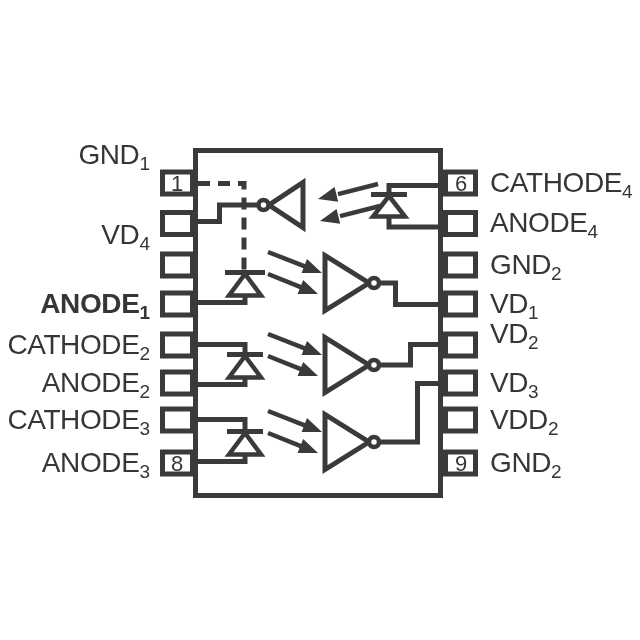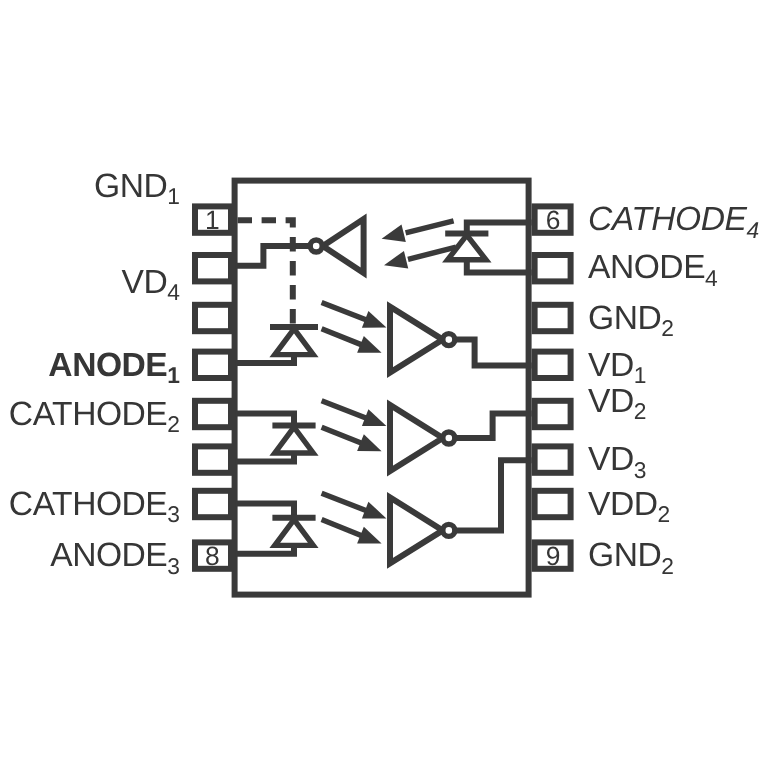--- a/index.html
+++ b/index.html
@@ -138,24 +138,25 @@
 
   <div class="pin-num" style="left:160px;top:170px;"><span>1</span></div>
   <div class="pin-num" style="left:160px;top:450px;"><span>8</span></div>
   <div class="pin-num" style="left:444px;top:170px;"><span>6</span></div>
   <div class="pin-num" style="left:444px;top:450px;"><span>9</span></div>
 
   <div class="pin-label pl-left" style="top:140px;"><span>GND</span><sub>1</sub></div>
   <div class="pin-label pl-left" style="top:220px;"><span>VD</span><sub>4</sub></div>
   <div class="pin-label pl-left" style="top:289px;font-weight:bold;"><span>ANODE</span><sub>1</sub></div>
   <div class="pin-label pl-left" style="top:330px;"><span>CATHODE</span><sub>2</sub></div>
+  <div class="pin-label pl-left" style="top:368px;"><span>ANODE</span><sub>2</sub></div>
   <div class="pin-label pl-left" style="top:405px;"><span>CATHODE</span><sub>3</sub></div>
   <div class="pin-label pl-left" style="top:448px;"><span>ANODE</span><sub>3</sub></div>
 
-  <div class="pin-label pl-right" style="top:168px;font-style:italic;"><span>CATHODE</span><sub>4</sub></div>
+  <div class="pin-label pl-right" style="top:168px;"><span>CATHODE</span><sub>4</sub></div>
   <div class="pin-label pl-right" style="top:208px;"><span>ANODE</span><sub>4</sub></div>
   <div class="pin-label pl-right" style="top:250px;"><span>GND</span><sub>2</sub></div>
   <div class="pin-label pl-right" style="top:289px;"><span>VD</span><sub>1</sub></div>
   <div class="pin-label pl-right" style="top:319px;"><span>VD</span><sub>2</sub></div>
   <div class="pin-label pl-right" style="top:368px;"><span>VD</span><sub>3</sub></div>
   <div class="pin-label pl-right" style="top:405px;"><span>VDD</span><sub>2</sub></div>
   <div class="pin-label pl-right" style="top:448px;"><span>GND</span><sub>2</sub></div>
 
 </div>
 

